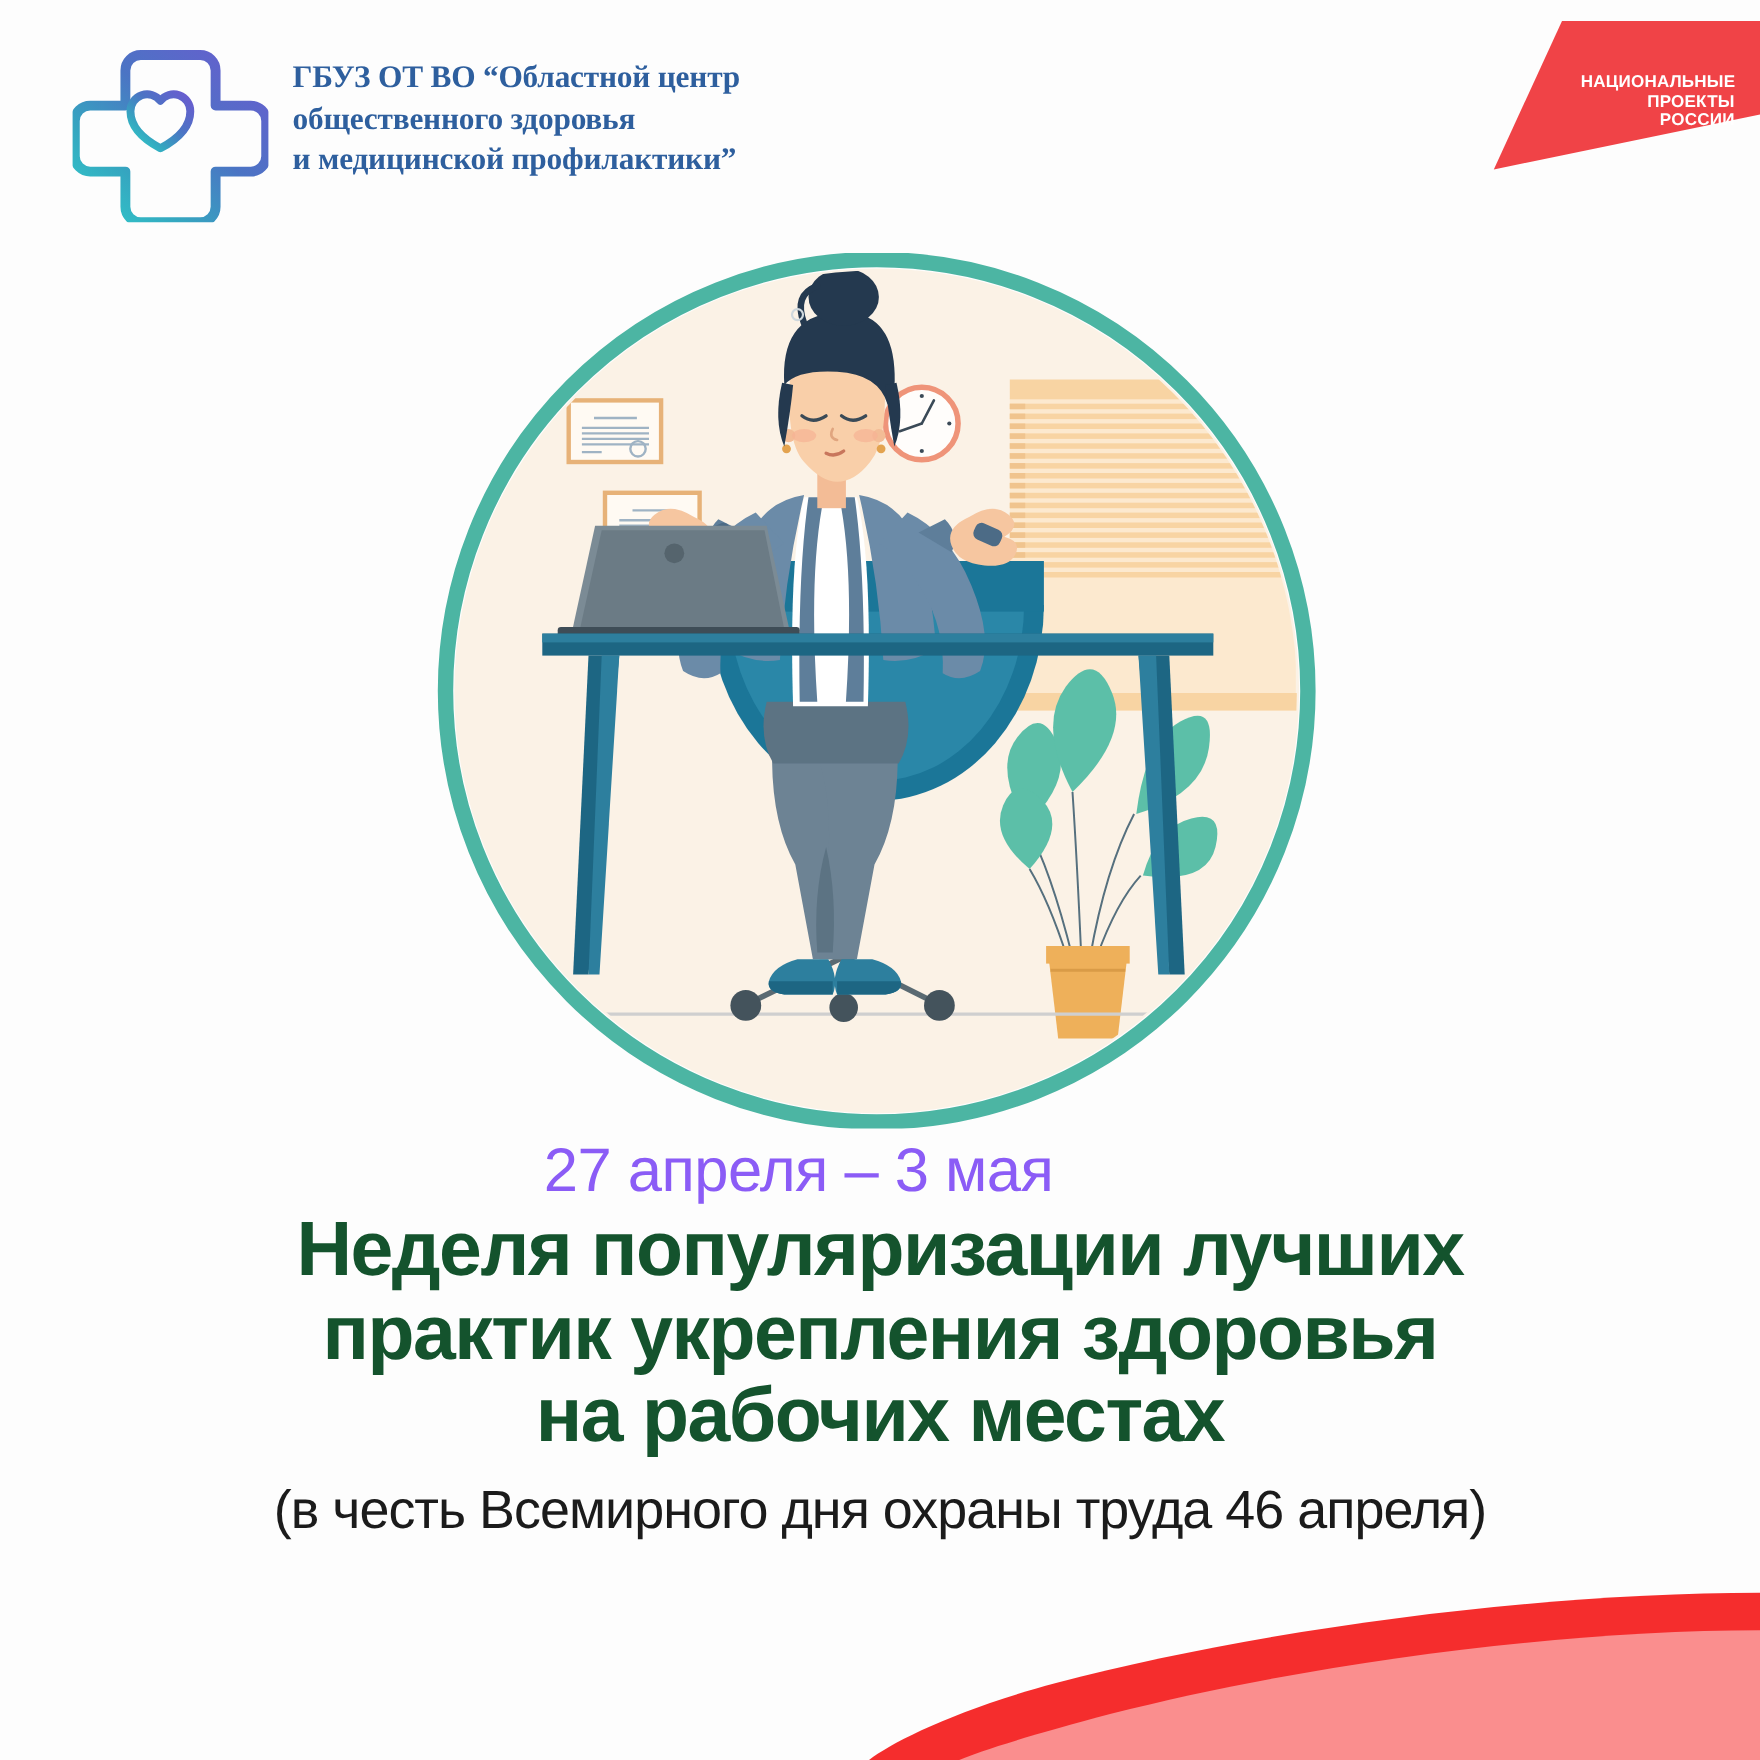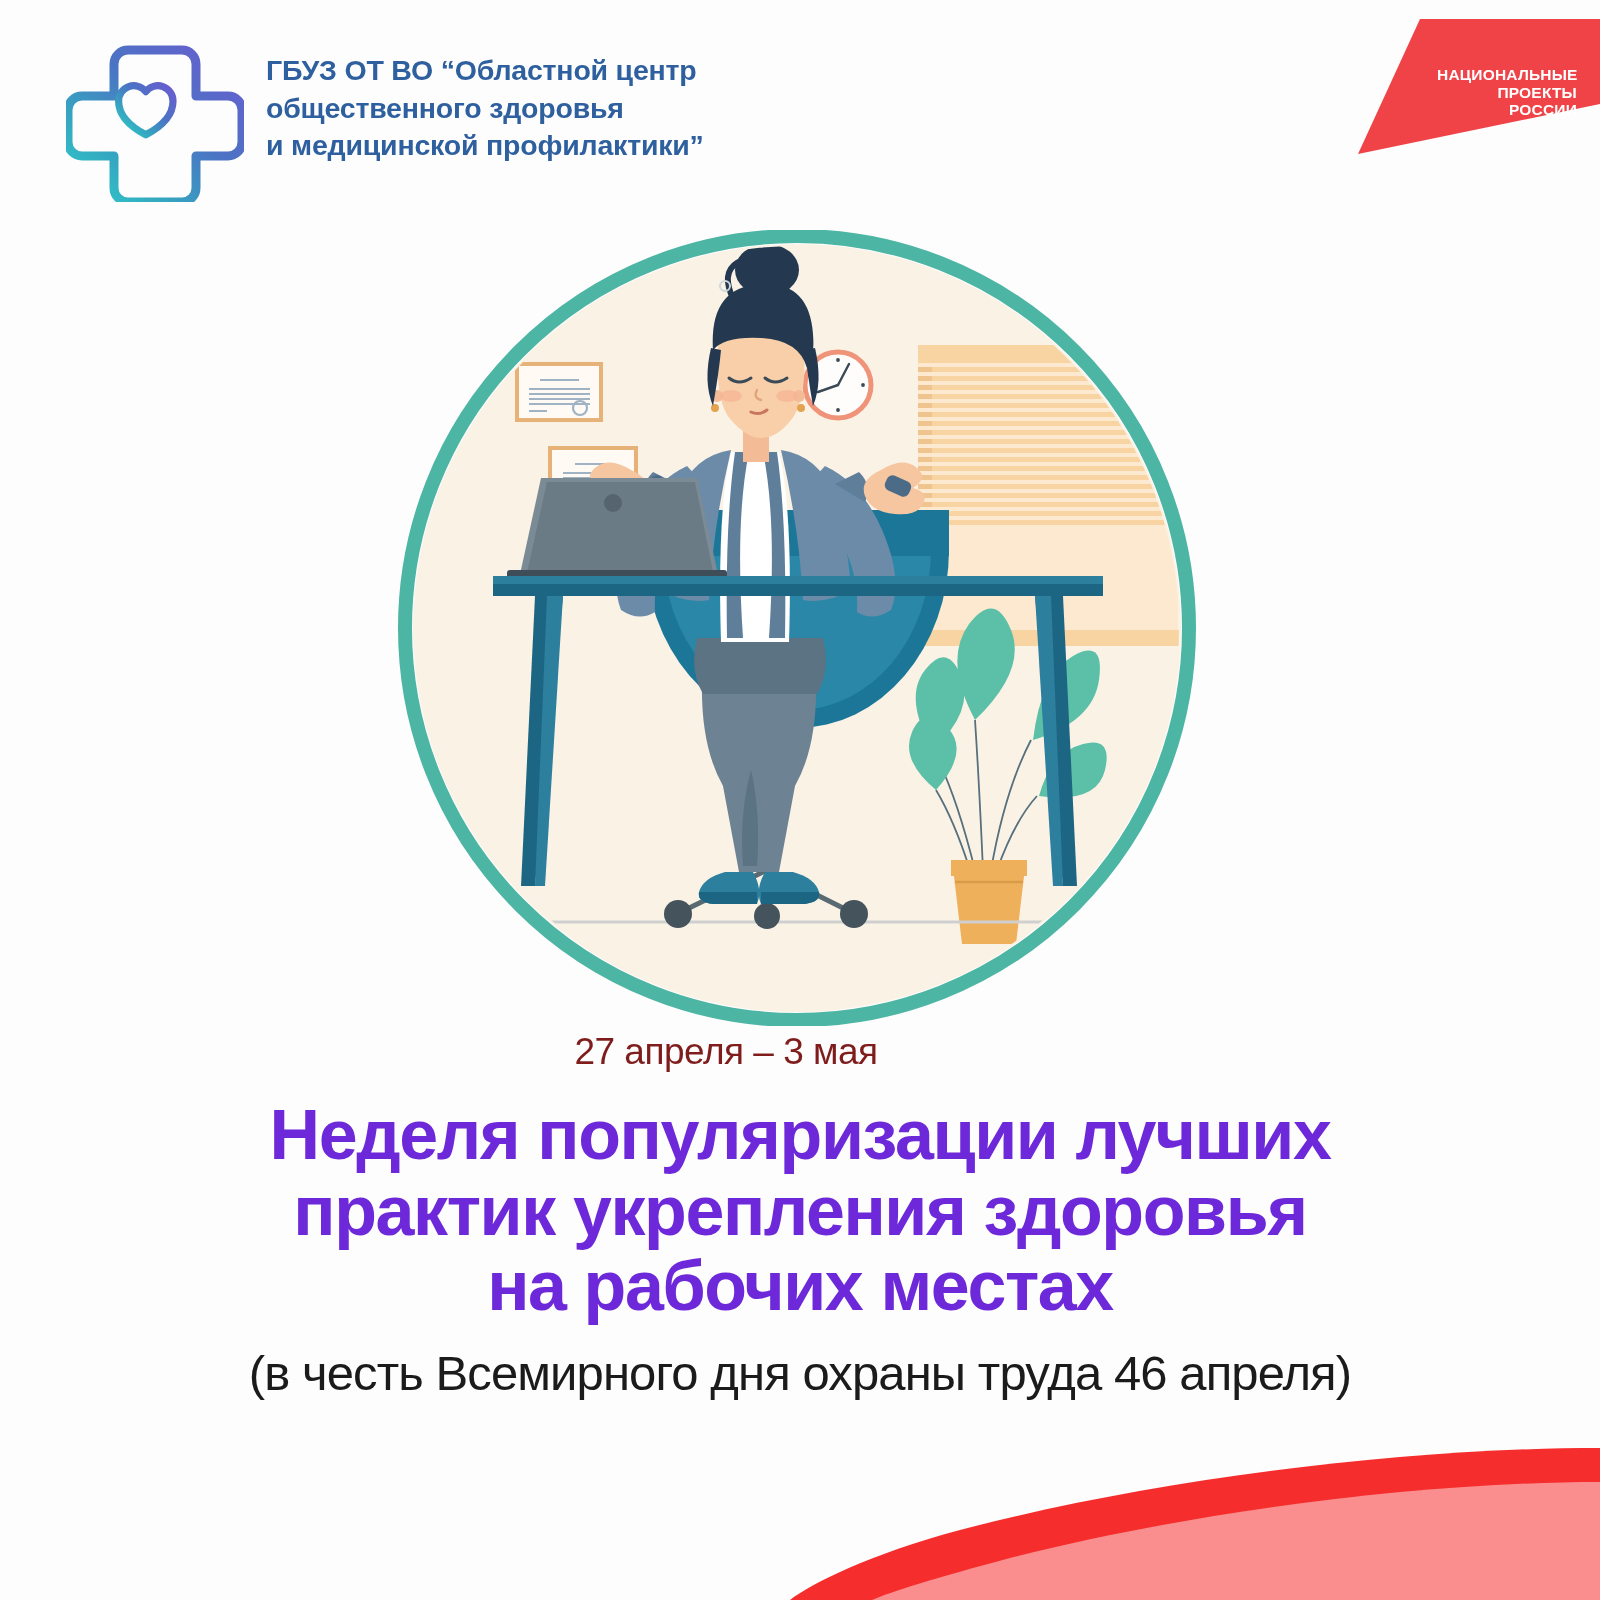--- a/index.html
+++ b/index.html
@@ -35,20 +35,21 @@
   .cross-logo { width: 178px; height: 168px; flex: 0 0 auto; display:block; }
   .org-name {
     margin: 0;
     padding-top: 18px;
     font-size: 28.5px;
     font-weight: bold;
     line-height: 1.32;
     letter-spacing: -0.2px;
     color: #2e5f9e;
     white-space: pre-line;
+    font-family: Liberation Serif, serif;
   }
 
   
   .np-badge {
     position: absolute;
     right: 0px;
     top: 14px;
     width: 252px;
     height: 180px;
   }
@@ -78,34 +79,34 @@
   }
   .illo svg { display: block; width: 100%; height: 100%; }
 
   
   .date-line {
     position: absolute;
     left: 0;
     top: 1031px;
     width: 1452px;
     text-align: center;
-    font-size: 37px;
-    color: #7f1d1d;
+    font-size: 56px;
+    color: #8b5cf6;
     letter-spacing: -0.5px;
   }
   .headline {
     position: absolute;
     left: 60px;
     top: 1098px;
     width: 1480px;
     text-align: center;
     font-size: 70px;
     font-weight: bold;
     line-height: 1.08;
-    color: #6d28d9;
+    color: #14532d;
     letter-spacing: -1.4px;
     white-space: pre-line;
   }
   .subline {
     position: absolute;
     left: 40px;
     top: 1345px;
     width: 1520px;
     text-align: center;
     font-size: 49px;

